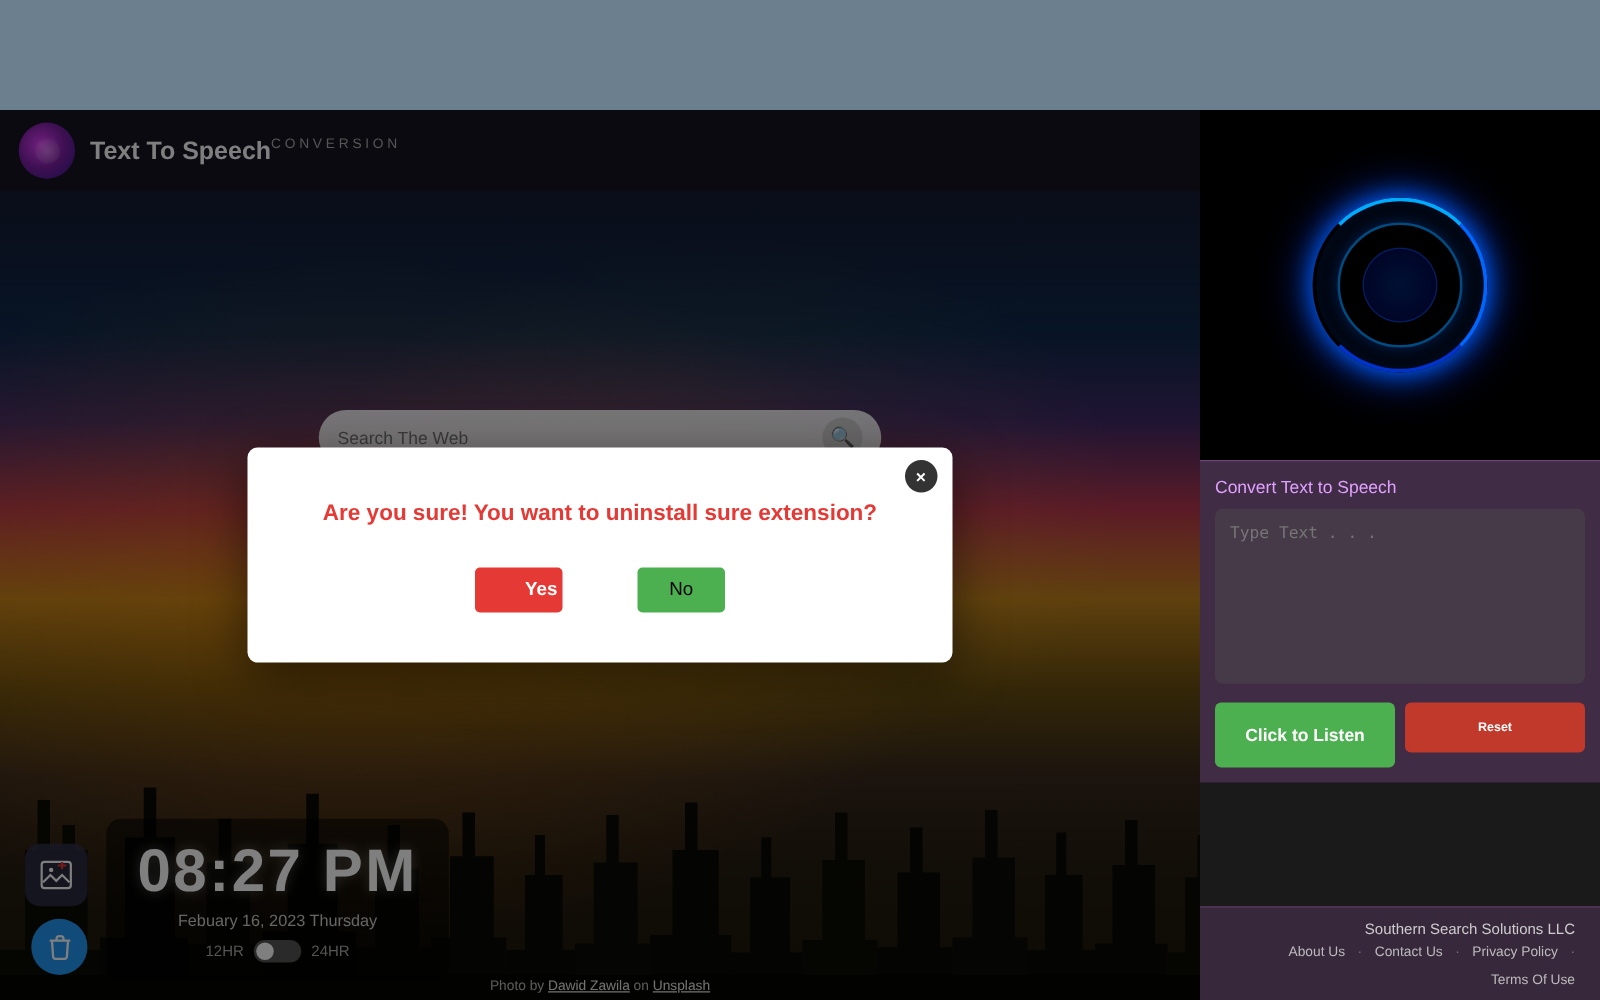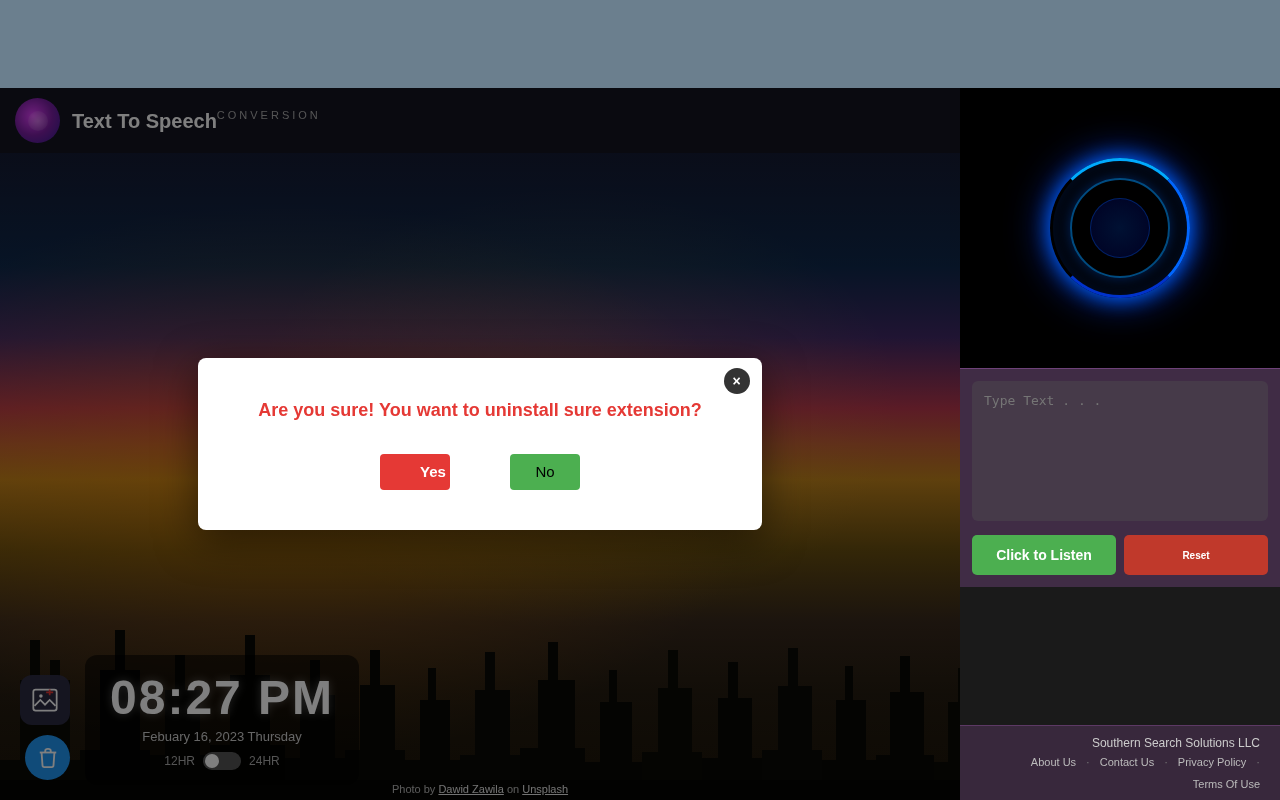--- a/index.html
+++ b/index.html
@@ -347,21 +347,21 @@
     }
 
     .tts-buttons {
       display: flex;
       gap: 8px;
       margin-top: 10px;
     }
 
     .btn-listen {
       flex: 1;
-      height: 40px;
+      height: 52px;
       background: #4caf50;
       color: white;
       border: none;
       border-radius: 5px;
       font-size: 14px;
       font-weight: bold;
       cursor: pointer;
     }
 
     .btn-reset {
@@ -521,20 +521,28 @@
     <div class="header-bar">
       <div class="logo-icon">
         <div class="logo-inner"></div>
       </div>
       <div class="logo-text">
         <span class="logo-title">Text To Speech</span>
         <span class="logo-subtitle">CONVERSION</span>
       </div>
     </div>
 
+    <div class="search-container">
+      <div class="search-bar">
+        <input class="search-input" type="text" placeholder="Search The Web" style="">
+        <div class="search-icon-wrap">
+          <span>🔍</span>
+        </div>
+      </div>
+    </div>
 
     <div class="photo-icon" style="bottom:75px; left:20px;">
       <svg width="28" height="28" viewBox="0 0 24 24" fill="none" xmlns="http://www.w3.org/2000/svg">
         <rect x="2" y="3" width="20" height="18" rx="2" stroke="white" stroke-width="1.5" fill="none"></rect>
         <circle cx="8.5" cy="8.5" r="1.5" fill="white"></circle>
         <polyline points="3,17 8,12 12,16 16,12 21,17" stroke="white" stroke-width="1.5" fill="none"></polyline>
         <path d="M16,3 L16,8 M13,5.5 L19,5.5" stroke="#e53935" stroke-width="1.5"></path>
       </svg>
     </div>
 
@@ -580,20 +588,21 @@
 
     <div class="visualizer-area">
       <div class="visualizer-ring">
         <div class="ring-outer"></div>
         <div class="ring-inner"></div>
         <div class="ring-center"></div>
       </div>
     </div>
 
     <div class="tts-panel">
+      <div class="tts-panel-title">Convert Text to Speech</div>
       <textarea class="tts-textarea" placeholder="Type Text . . ." style=""></textarea>
       <div class="tts-buttons">
         <button class="btn-listen">Click to Listen</button>
         <button class="btn-reset">Reset</button>
       </div>
     </div>
 
     <div class="right-footer">
       <div class="company-name">Southern Search Solutions LLC</div>
       <div class="footer-links">

